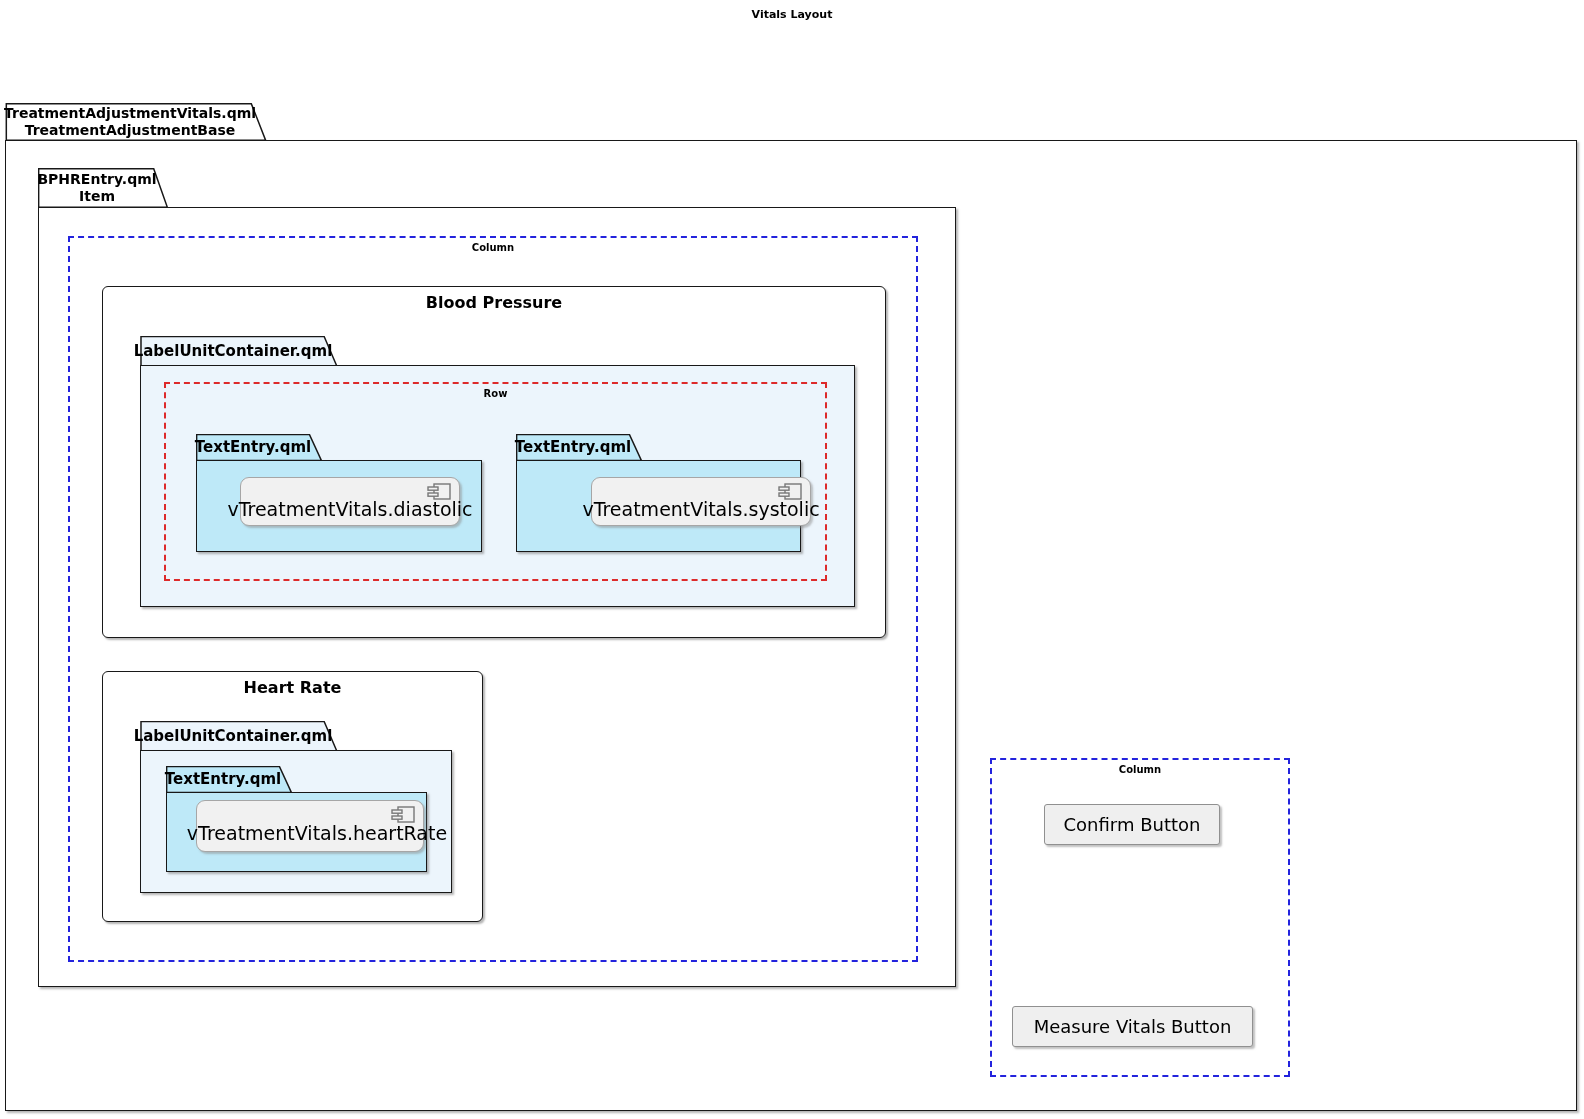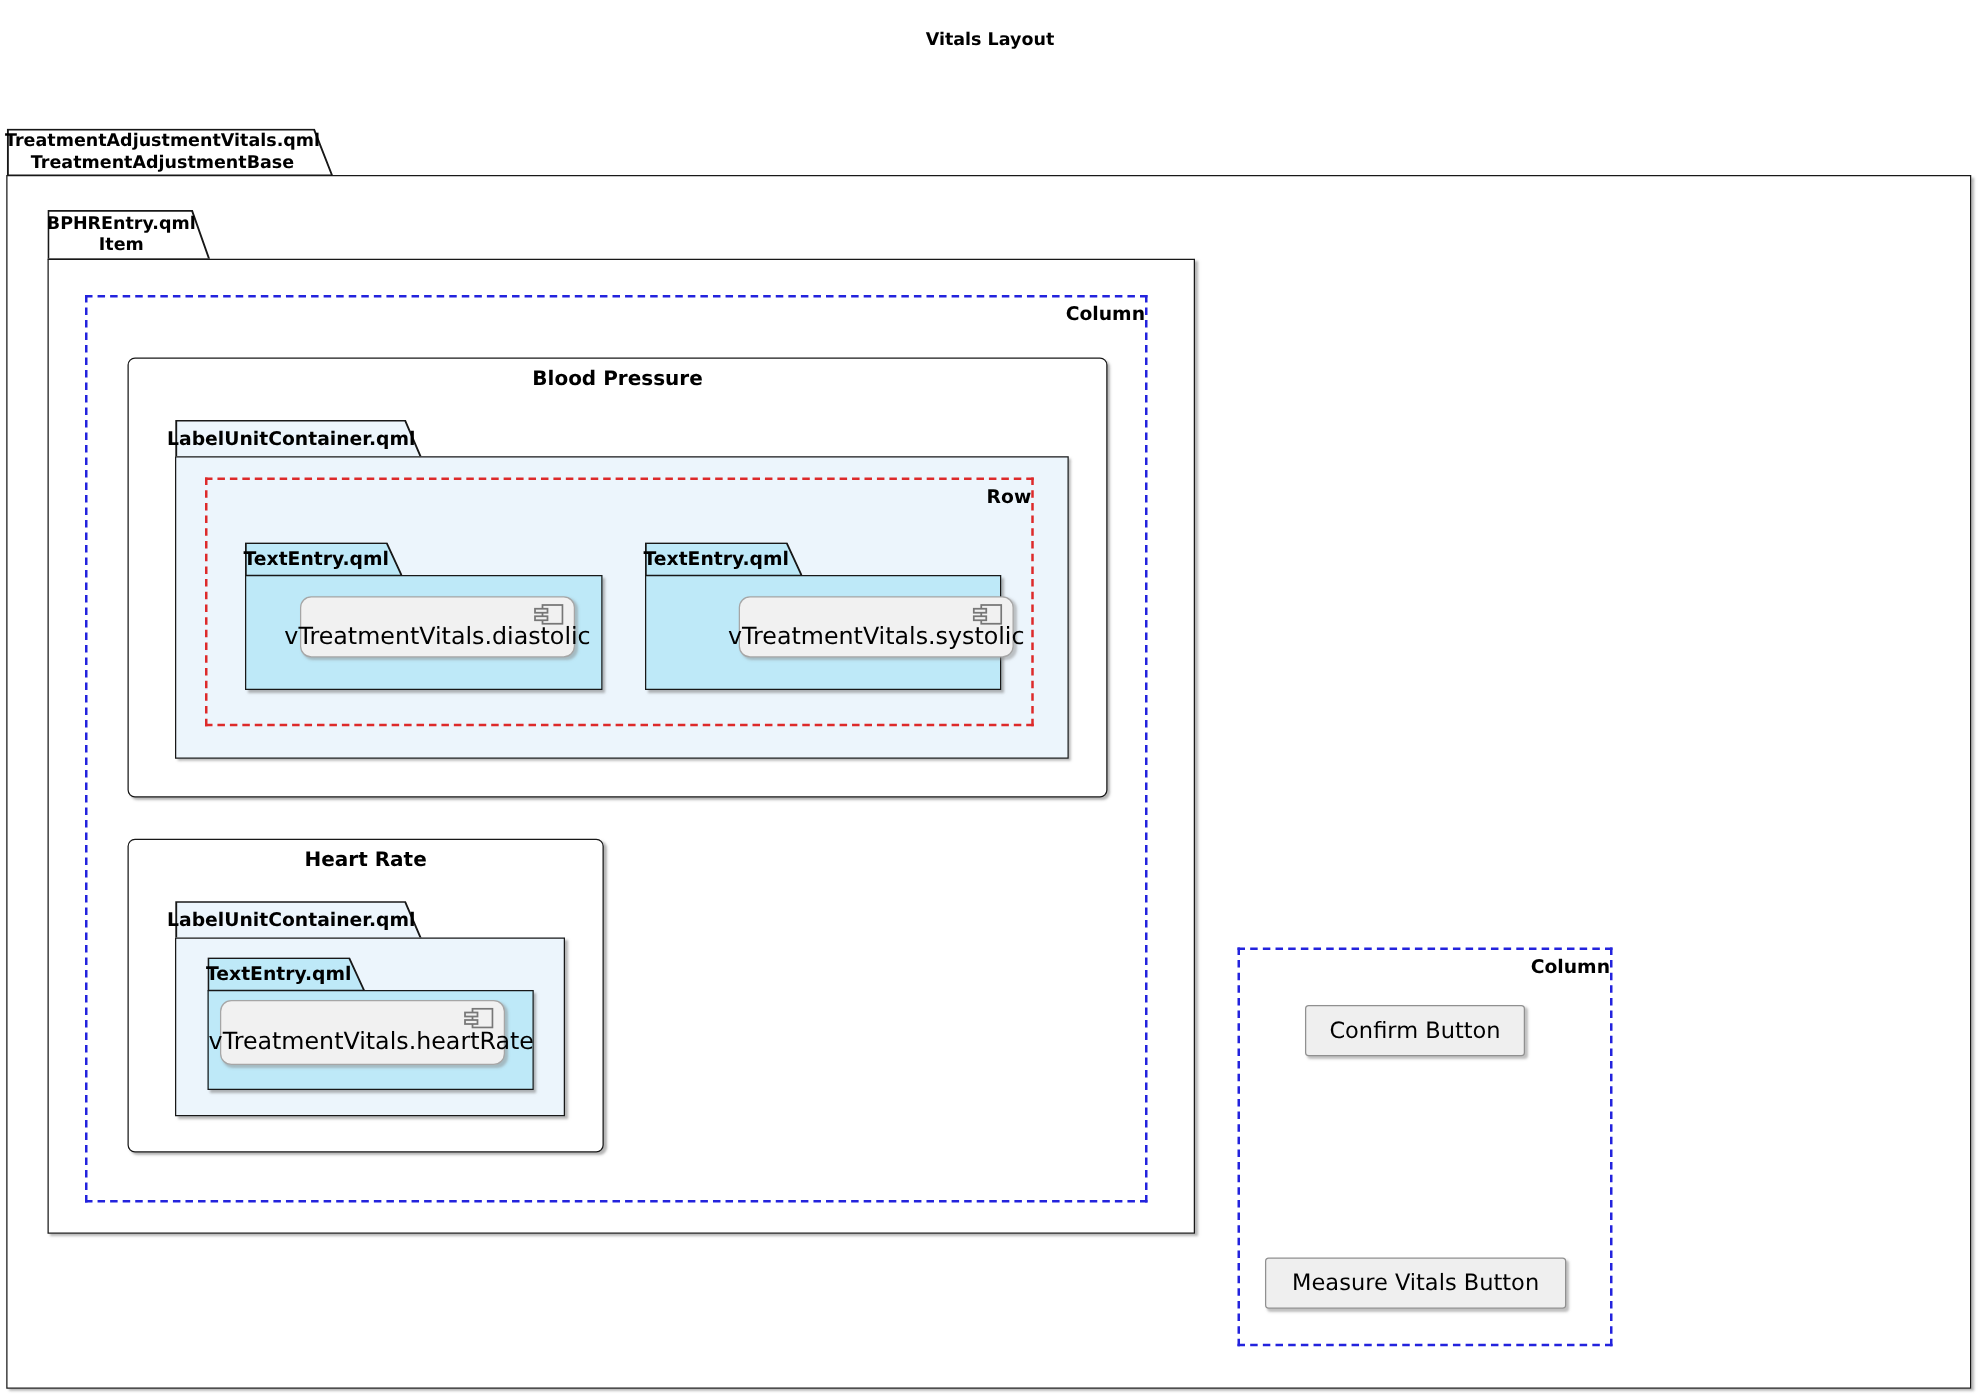--- a/index.html
+++ b/index.html
@@ -1,41 +1,41 @@
 <!DOCTYPE html>
 <html><head>
 <meta charset="utf-8">
 <style>
   html,body{margin:0;padding:0;background:#ffffff;}
   body{font-family:"DejaVu Sans","Liberation Sans",sans-serif;color:#000;}
   .canvas{position:relative;width:1584px;height:1119px;background:#fff;overflow:hidden;}
 
-  .diagram-title{position:absolute;left:0;top:24px;width:100%;text-align:center;
-    font-size:14px;font-weight:bold;}
+  .diagram-title{position:absolute;left:0;top:8px;width:100%;text-align:center;
+    font-size:11px;font-weight:bold;}
 
   
   .box{position:absolute;border:1.5px solid #181818;background:#fff;
     box-shadow:2px 2px 2px rgba(120,120,120,0.55);box-sizing:border-box;}
   .frame{border-radius:6px;}
   .frame-title{position:absolute;left:0;width:100%;text-align:center;
     font-size:16px;font-weight:bold;}
 
   
   .tab{position:absolute;box-sizing:border-box;}
   .tab svg{position:absolute;left:0;top:0;width:100%;height:100%;}
   .tab .tab-label{position:relative;display:flex;flex-direction:column;
     justify-content:center;align-items:center;width:calc(100% - 12px);height:100%;
     font-weight:bold;font-size:14px;line-height:17px;white-space:nowrap;}
   .tab .tab-label.one{font-size:15px;}
 
   
   .dash{position:absolute;box-sizing:border-box;border:2px dashed #2323dd;}
   .dash.red{border-color:#dd2a2a;}
-  .dash-label{position:absolute;left:0;top:4px;width:100%;text-align:right;
-    font-size:15px;font-weight:bold;}
+  .dash-label{position:absolute;left:0;top:4px;width:100%;text-align:center;
+    font-size:10px;font-weight:bold;}
 
   
   .component{position:absolute;background:#f1f1f1;border:1.5px solid #a6a6a6;
     border-radius:9px;box-sizing:border-box;
     box-shadow:2px 2px 2px rgba(140,140,140,0.5);
     display:flex;align-items:center;justify-content:center;}
   .component .comp-text{font-size:19px;margin-top:14px;white-space:nowrap;}
   .comp-icon{position:absolute;top:5px;right:8px;width:24px;height:17px;}
 
   
@@ -151,21 +151,21 @@
 
   <div class="tab" style="left:166px;top:766px;width:126px;height:27px;">
     <svg viewBox="0 0 100 30" preserveAspectRatio="none">
       <polygon points="0.5,0.5 90,0.5 99.5,29.5 0.5,29.5" fill="#bee9f8" stroke="#181818" stroke-width="1.5" vector-effect="non-scaling-stroke"></polygon>
     </svg>
     <div class="tab-label one">
       <span>TextEntry.qml</span>
     </div>
   </div>
   <div class="box fill-cyan" style="left:166px;top:792px;width:261px;height:80px;"></div>
-  <div class="component" style="left:176px;top:800px;width:228px;height:52px;padding-left:14px;">
+  <div class="component" style="left:196px;top:800px;width:228px;height:52px;padding-left:14px;">
     <svg class="comp-icon" viewBox="0 0 24 17">
       <rect x="7" y="1" width="16" height="15" fill="#f1f1f1" stroke="#777" stroke-width="1.4"></rect>
       <rect x="1" y="4" width="10" height="3.2" fill="#f1f1f1" stroke="#777" stroke-width="1.4"></rect>
       <rect x="1" y="10" width="10" height="3.2" fill="#f1f1f1" stroke="#777" stroke-width="1.4"></rect>
     </svg>
     <span class="comp-text">vTreatmentVitals.heartRate</span>
   </div>
 
   <div class="dash" style="left:990px;top:758px;width:300px;height:319px;">
     <div class="dash-label">Column</div>

